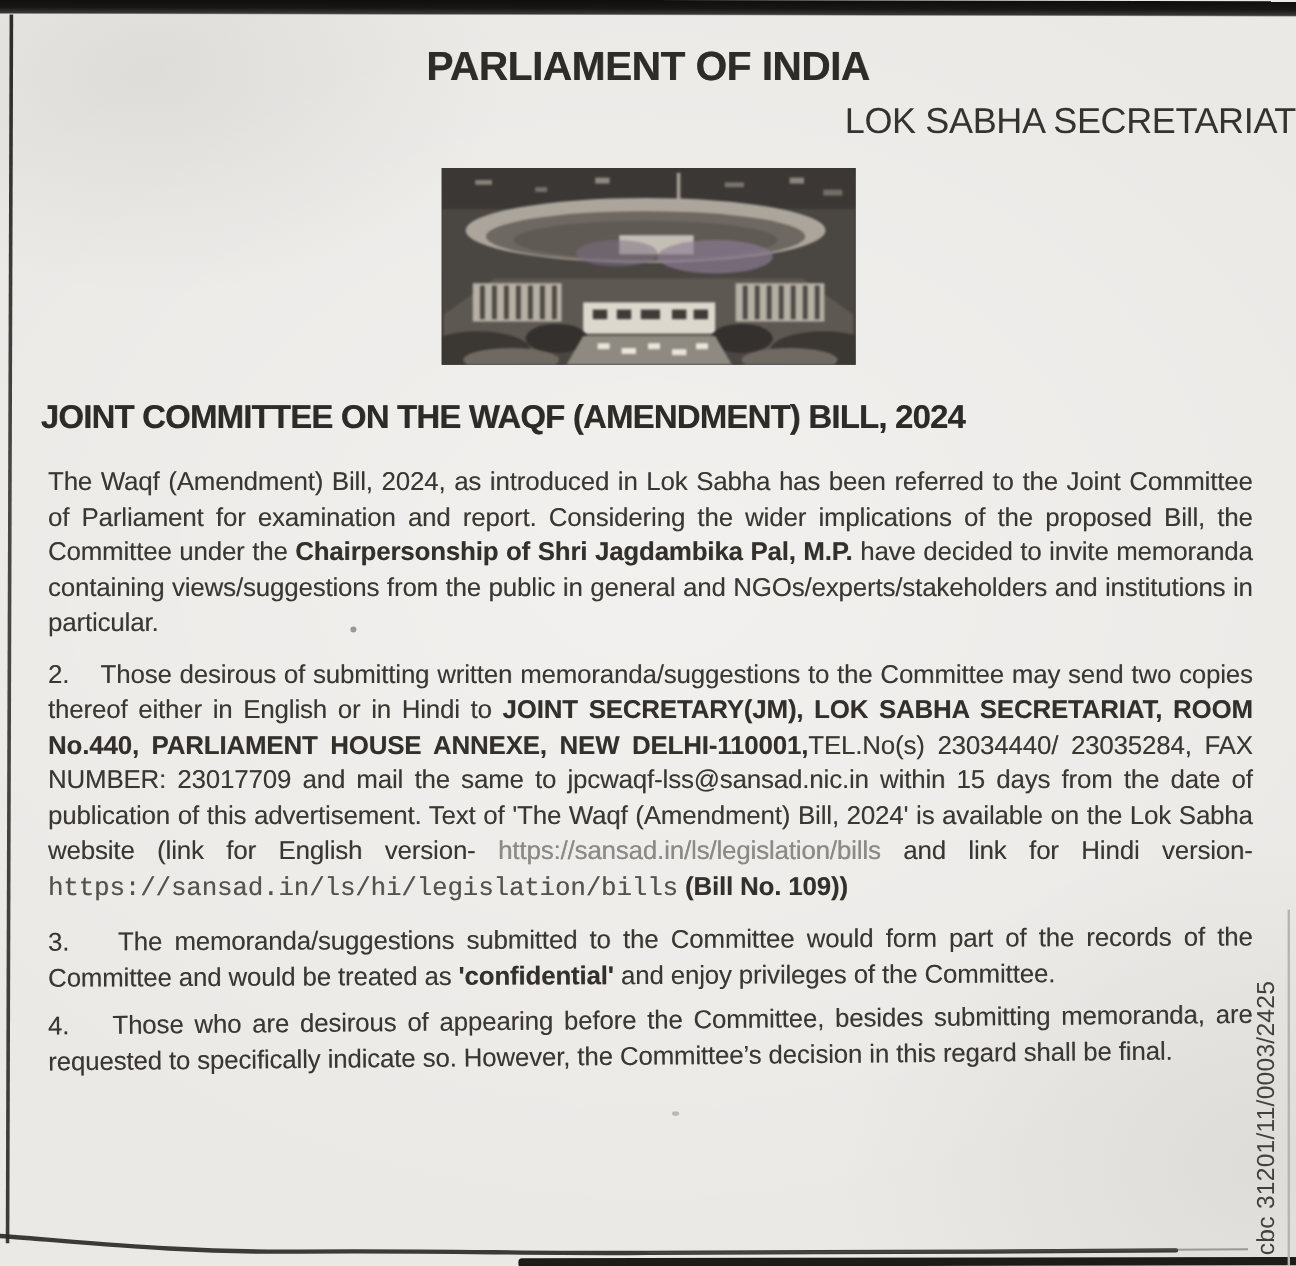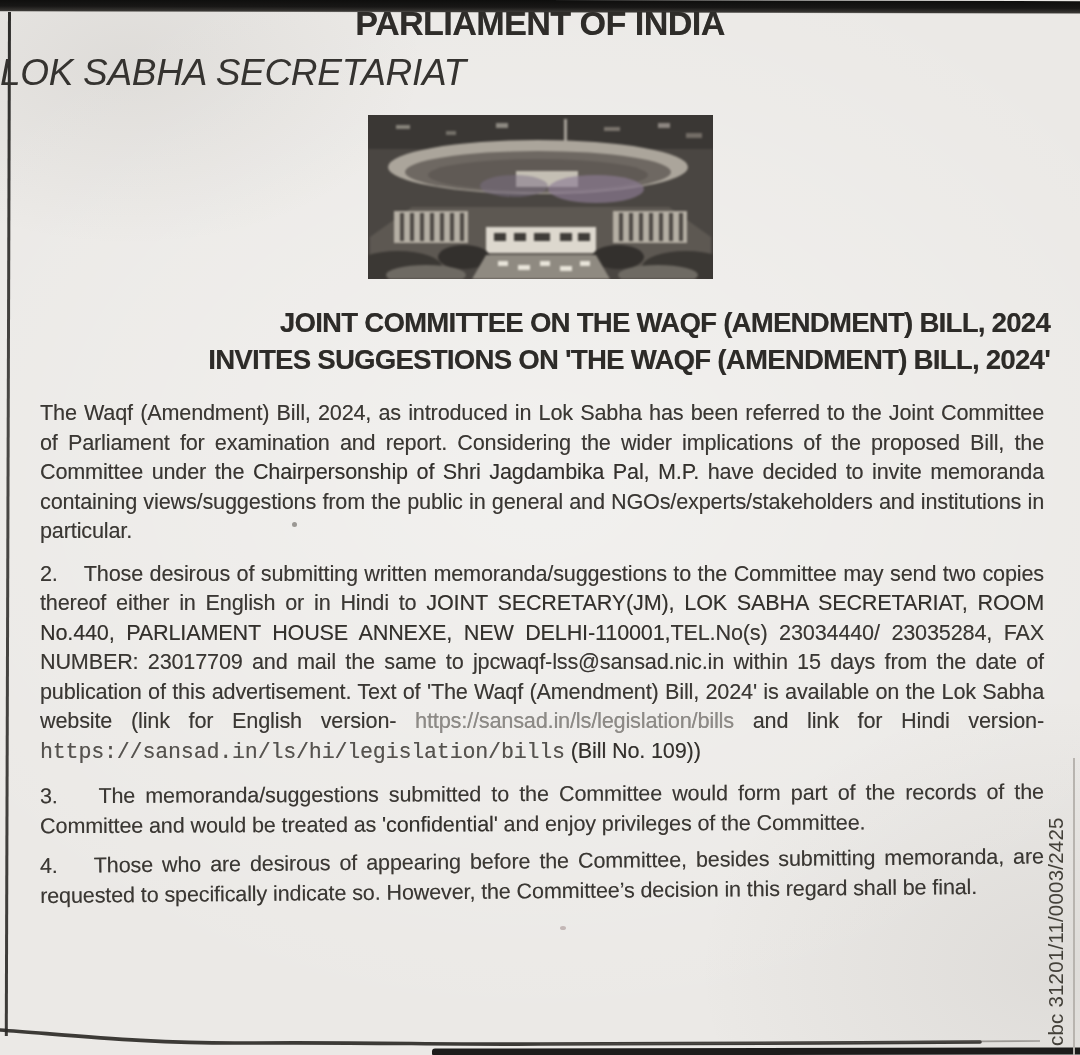--- a/index.html
+++ b/index.html
@@ -31,53 +31,53 @@
   .bottomline{position:absolute;left:0;top:1018px;width:1080px;height:37px;}
   .rightedge{
     position:absolute;left:1073px;top:758px;width:2px;height:297px;
     background:#b8b4af;
   }
   .brband{
     position:absolute;left:432px;top:1048px;width:648px;height:7px;
     background:#1d1c1b;border-radius:3px 0 0 2px;transform:rotate(-0.1deg);
   }
   
-  .content{position:absolute;left:0;top:0;width:1080px;padding:4px 0 0 0;}
+  .content{position:absolute;left:0;top:0;width:1080px;padding:37px 0 0 0;}
   .org-title{
     margin:0;text-align:center;font-size:34px;font-weight:bold;
     letter-spacing:-0.5px;color:#2e2c29;
     text-shadow:0.3px 0 0 rgba(46,44,41,0.6);
   }
   .org-sub{
-    text-align:left;font-size:37px;font-weight:normal;color:#353330;
-    margin-top:9px;letter-spacing:-0.3px;font-style:italic;
+    text-align:right;font-size:30px;font-weight:normal;color:#353330;
+    margin-top:9px;letter-spacing:-0.3px;
   }
   .org-city{
     text-align:center;font-size:26.5px;color:#353330;margin-top:8px;letter-spacing:-0.2px;
   }
   .photo{
     width:345px;height:164px;margin:21px auto 0 auto;position:relative;
     box-shadow:inset 0 0 14px rgba(20,18,16,0.55);
     background:#4a4642;overflow:hidden;
   }
   .photo svg{display:block;filter:blur(1.1px);}
   .notice-heading{
-    margin:25px 30px 0 34px;text-align:right;font-weight:bold;
+    margin:25px 30px 0 34px;text-align:left;font-weight:bold;
     font-size:27.5px;line-height:37px;letter-spacing:-0.7px;color:#2d2b28;
     text-shadow:0.3px 0 0 rgba(45,43,40,0.55);
   }
   .paras{margin:21px 36px 0 40px;}
   .paras p{
     margin:0 0 13px 0;font-size:21.5px;line-height:29.5px;
     text-align:justify;letter-spacing:-0.1px;color:#3a3733;
     text-shadow:0.25px 0 0 rgba(58,55,51,0.45);
   }
   .paras p.tilt1{transform:rotate(-0.25deg);}
   .paras p.tilt2{transform:rotate(-0.55deg);transform-origin:left center;}
-  .b{font-weight:normal;color:#33302c;}
+  .b{font-weight:bold;color:#33302c;}
   .url{color:#8d8a86;}
   .url2{color:#55524e;font-family:Liberation Mono, monospace;}
   .sidecode{position:absolute;left:1068px;top:1046px;width:0;height:0;}
   .sidecode span{
     position:absolute;left:0;bottom:0;white-space:nowrap;
     transform:rotate(-90deg);transform-origin:bottom left;
     font-size:20.5px;color:#434039;letter-spacing:0.2px;
   }
   .smudge1{position:absolute;left:292px;top:522px;width:5px;height:5px;border-radius:50%;background:rgba(70,66,60,0.5);}
   .smudge2{position:absolute;left:560px;top:926px;width:6px;height:4px;border-radius:50%;background:rgba(120,90,90,0.35);}
@@ -152,21 +152,20 @@
             <rect x="192" y="151" width="12" height="5"></rect>
           <rect x="212" y="146" width="10" height="5"></rect>
         </g>
         <ellipse cx="58" cy="160" rx="40" ry="10" fill="#6e6a63"></ellipse>
         <ellipse cx="290" cy="160" rx="40" ry="10" fill="#6e6a63"></ellipse>
       </svg>
     </div>
 
     <div class="notice-heading">
       <div>JOINT COMMITTEE ON THE WAQF (AMENDMENT) BILL, 2024</div>
-      <div>INVITES SUGGESTIONS ON 'THE WAQF (AMENDMENT) BILL, 2024'</div>
     </div>
 
     <div class="paras">
       <p><span>The Waqf (Amendment) Bill, 2024, as introduced in Lok Sabha has been referred to the Joint Committee of Parliament for examination and report. Considering the wider implications of the proposed Bill, the Committee under the </span><span class="b">Chairpersonship of Shri Jagdambika Pal, M.P.</span><span> have decided to invite memoranda containing views/suggestions from the public in general and NGOs/experts/stakeholders and institutions in particular.</span></p>
       <p><span>2.&nbsp;&nbsp;&nbsp;&nbsp;Those desirous of submitting written memoranda/suggestions to the Committee may send two copies thereof either in English or in Hindi to </span><span class="b">JOINT SECRETARY(JM), LOK SABHA SECRETARIAT, ROOM No.440, PARLIAMENT HOUSE ANNEXE, NEW DELHI-110001,</span><span>TEL.No(s) 23034440/ 23035284, FAX NUMBER: 23017709 and mail the same to jpcwaqf-lss@sansad.nic.in within 15 days from the date of publication of this advertisement. Text of 'The Waqf (Amendment) Bill, 2024' is available on the Lok Sabha website (link for English version- </span><span class="url">https://sansad.in/ls/legislation/bills</span><span> and link for Hindi version- </span><span class="url2">https://sansad.in/ls/hi/legislation/bills</span><span> </span><span class="b">(Bill No. 109))</span></p>
       <p class="tilt1"><span>3.&nbsp;&nbsp;&nbsp;&nbsp;The memoranda/suggestions submitted to the Committee would form part of the records of the Committee and would be treated as </span><span class="b">'confidential'</span><span> and enjoy privileges of the Committee.</span></p>
       <p class="tilt2"><span>4.&nbsp;&nbsp;&nbsp;&nbsp;Those who are desirous of appearing before the Committee, besides submitting memoranda, are requested to specifically indicate so. However, the Committee’s decision in this regard shall be final.</span></p>
     </div>
   </div>
 

